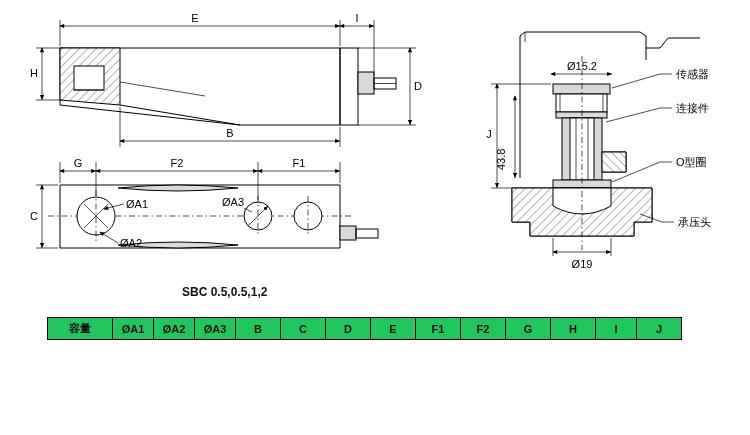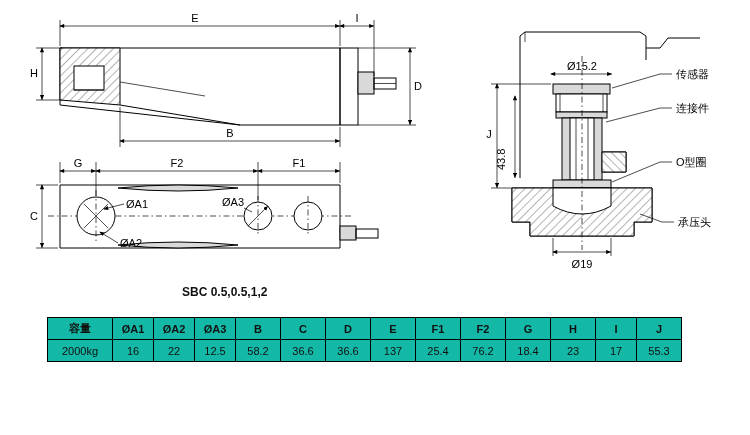--- a/index.html
+++ b/index.html
@@ -29,21 +29,21 @@
     position:absolute;
     left:47px; top:317px;
     border-collapse:collapse;
     font-size:11px;
   }
   .tbl td,.tbl th{
     border:1px solid #000;
     text-align:center;
     padding:2px 0;
     font-weight:normal;
-    background:#14b8a6;
+    background:#22c55e;
     height:17px;
   }
   .tbl th{font-weight:bold;}
   .c0{width:64px;}
   .cw{width:44px;}
   .cwn{width:40px;}
   .caption1{position:absolute;left:182px;top:285px;}
   .caption2{position:absolute;left:508px;top:285px;}
 </style>
 </head>
@@ -243,31 +243,15 @@
         <th class="cw">E</th>
         <th class="cw">F1</th>
         <th class="cw">F2</th>
         <th class="cw">G</th>
         <th class="cw">H</th>
         <th class="cwn">I</th>
         <th class="cw">J</th>
       </tr>
     </thead>
     <tbody>
-      <tr>
-        <td>2000kg</td>
-        <td>16</td>
-        <td>22</td>
-        <td>12.5</td>
-        <td>58.2</td>
-        <td>36.6</td>
-        <td>36.6</td>
-        <td>137</td>
-        <td>25.4</td>
-        <td>76.2</td>
-        <td>18.4</td>
-        <td>23</td>
-        <td>17</td>
-        <td>55.3</td>
-      </tr>
     </tbody>
   </table>
 </div>
 
 </body></html>

